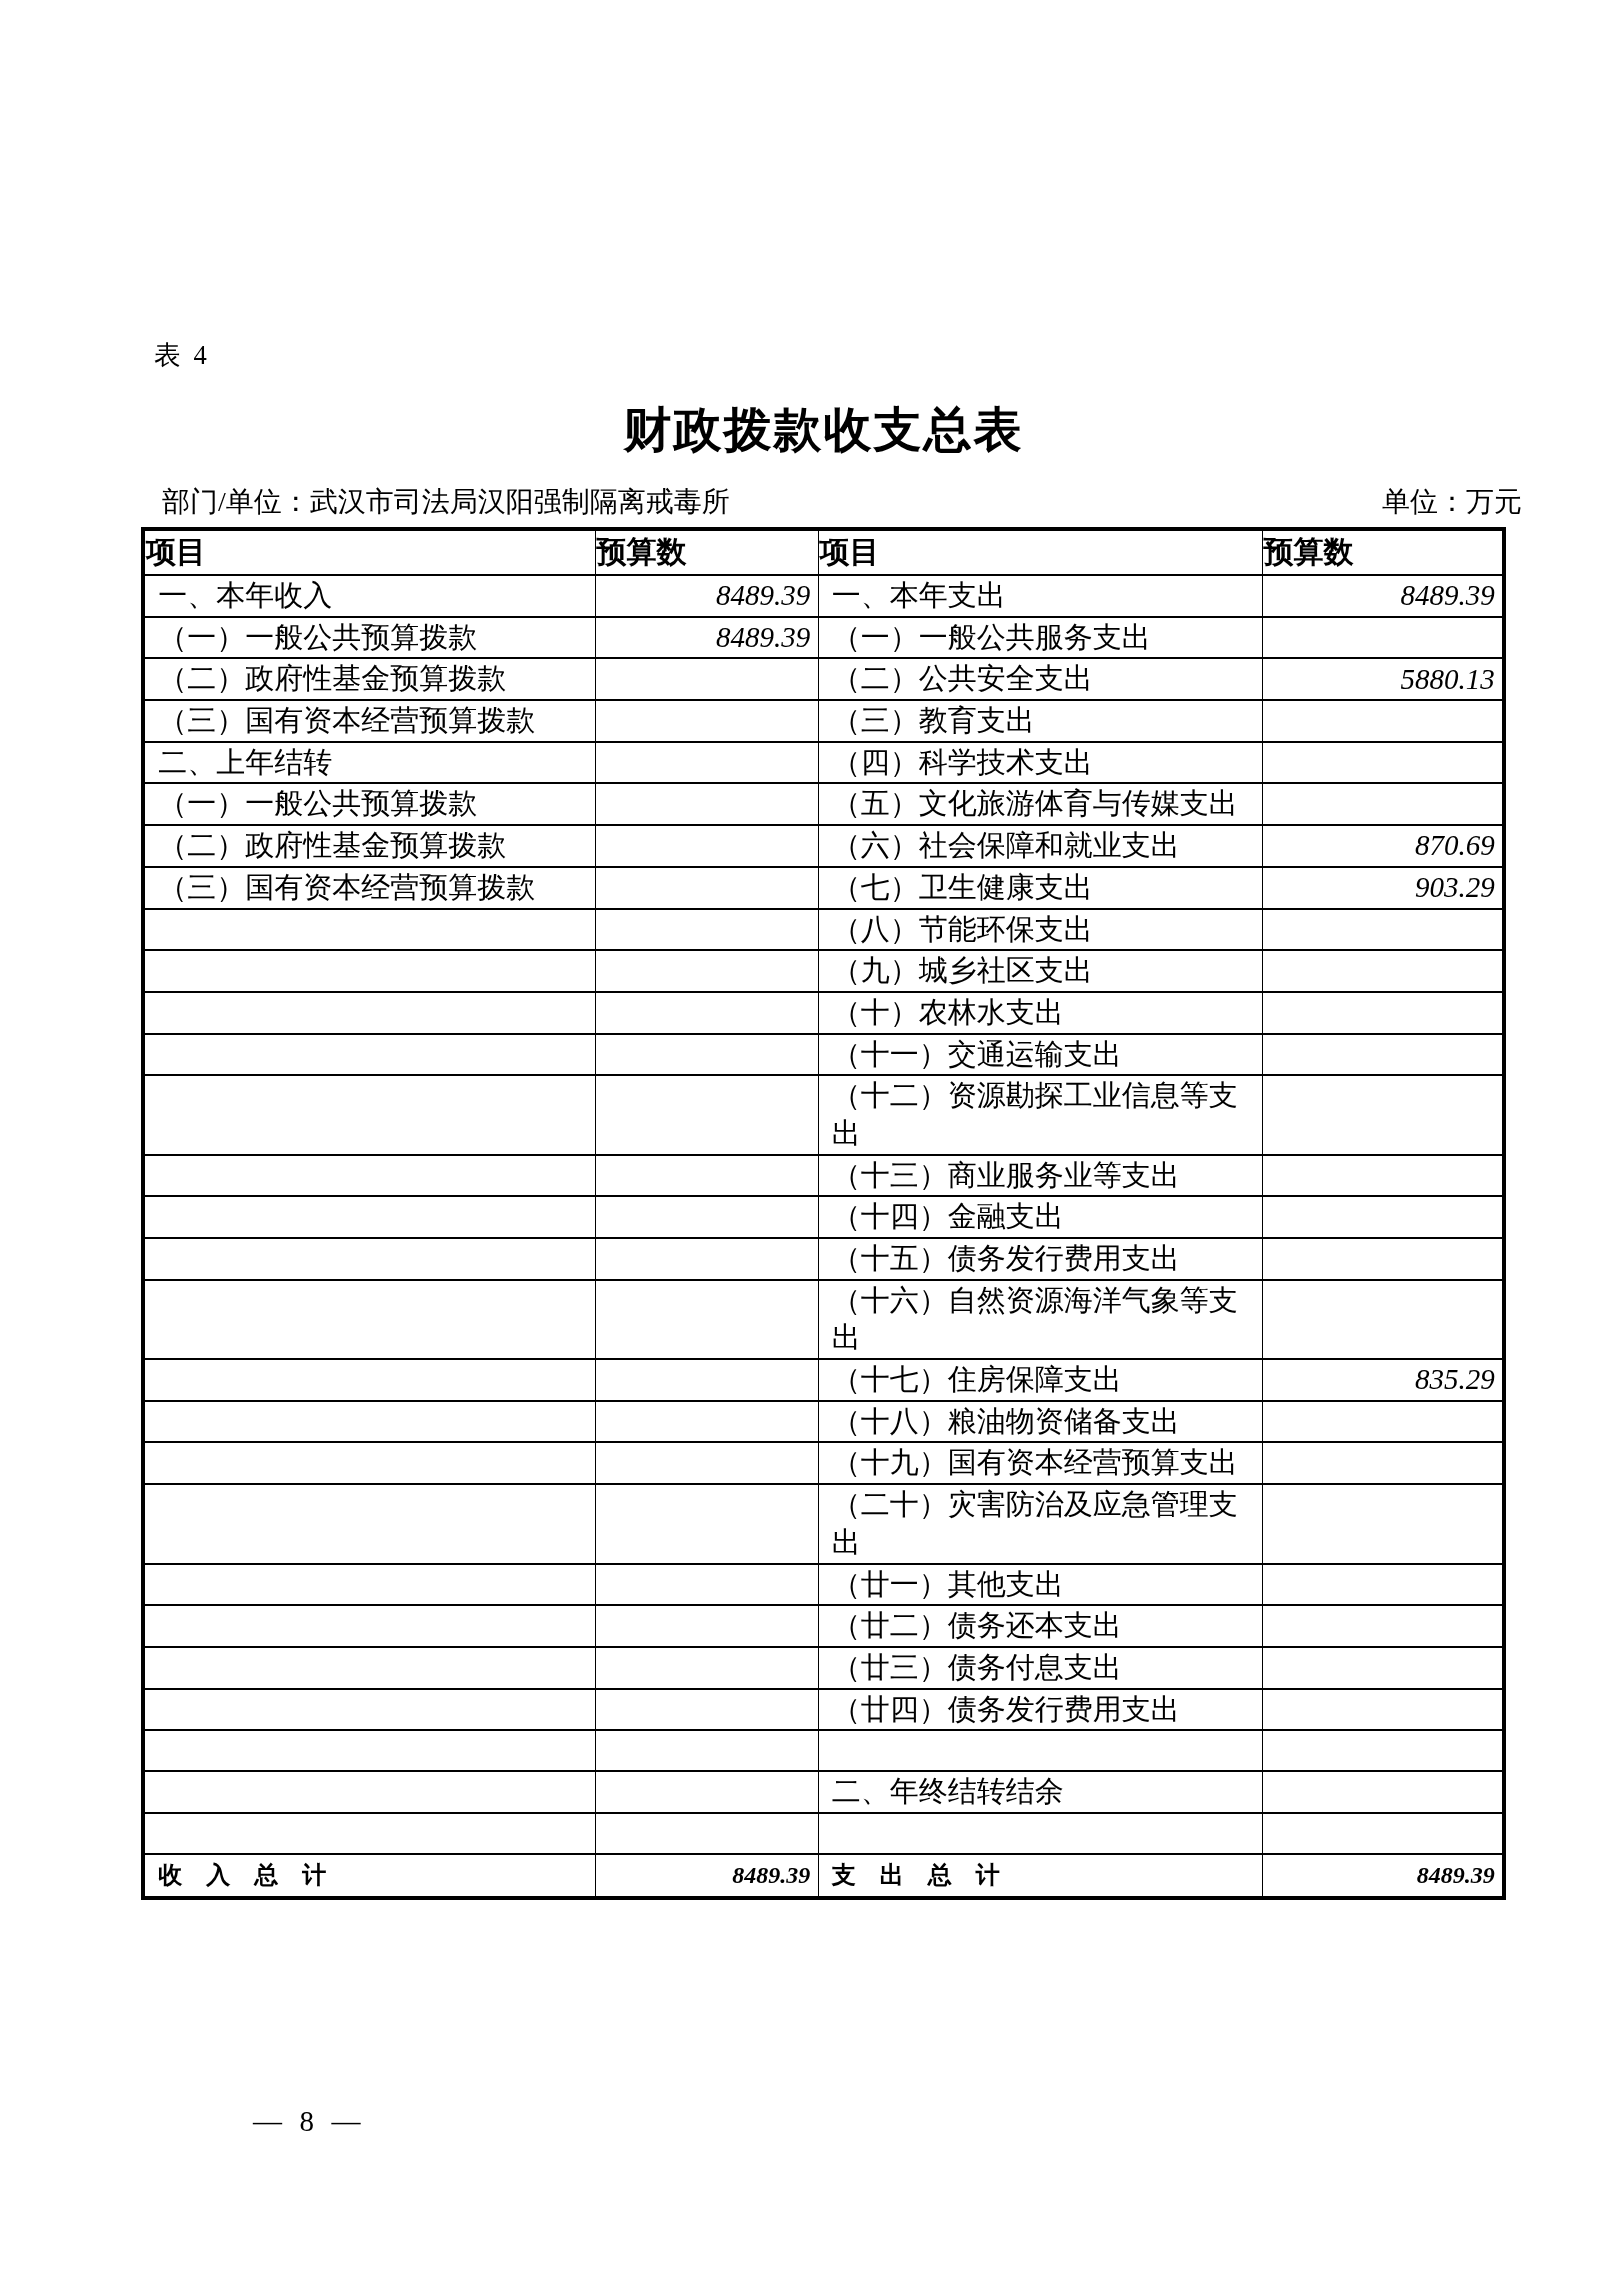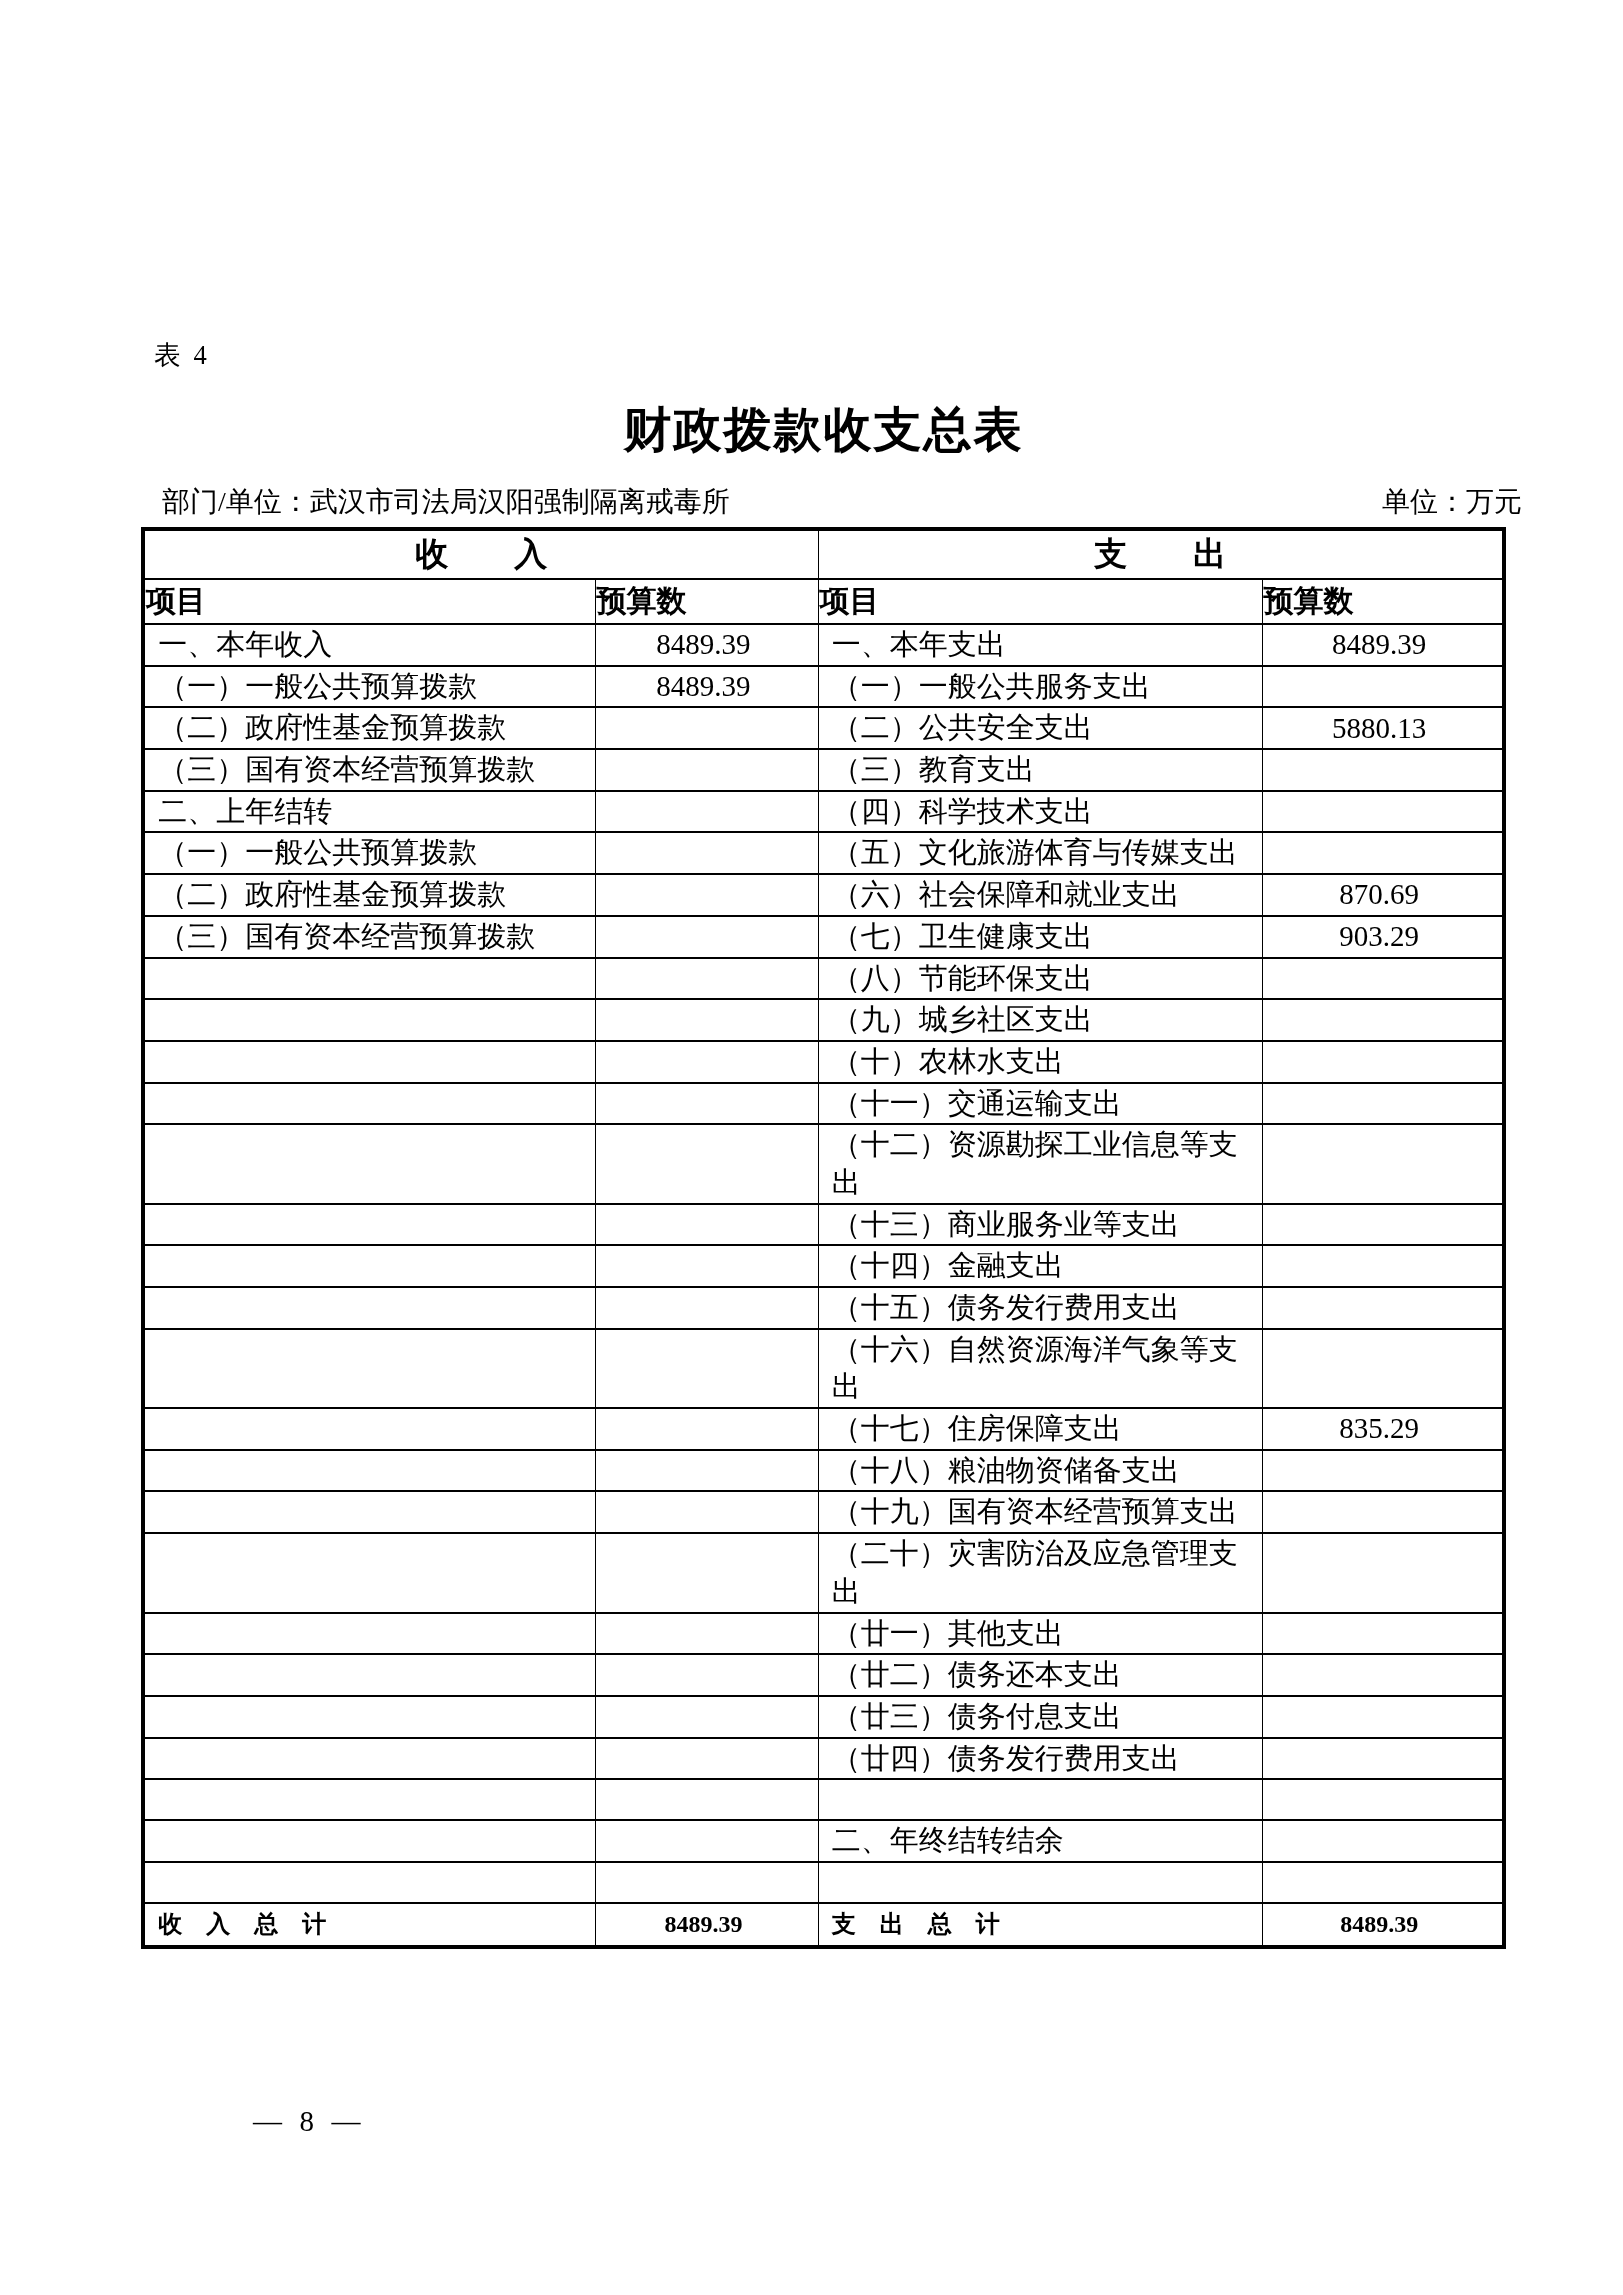--- a/index.html
+++ b/index.html
@@ -85,22 +85,23 @@
   td.item {
     font-size: 29px;
     text-align: left;
     padding-left: 13.3px;
     padding-right: 3.1px;
     white-space: pre;
     line-height: 1.3;
   }
   td.num {
     font-size: 29px;
-    text-align: center;
+    text-align: right;
     padding-right: 7.2px;
+    font-style: italic;
   }
   tr.total-row { height: 44px; }
   tr.total-row td {
     font-weight: bold;
     font-size: 24px;
   }
   .page-number {
     position: absolute;
     left: 253px;
     top: 2105px;
@@ -123,24 +124,20 @@
   </div>
 
   <table class="budget-table">
     <colgroup>
       <col style="width:452px">
       <col style="width:223px">
       <col style="width:444px">
       <col style="width:242px">
     </colgroup>
     <thead>
-      <tr class="section-row">
-        <th colspan="2">收　　入</th>
-        <th colspan="2">支　　出</th>
-      </tr>
       <tr class="cols-row">
         <th>项目</th>
         <th>预算数</th>
         <th>项目</th>
         <th>预算数</th>
       </tr>
     </thead>
     <tbody class="data-body" id="rows-body">
         <tr>
           <td class="item">一、本年收入</td>

